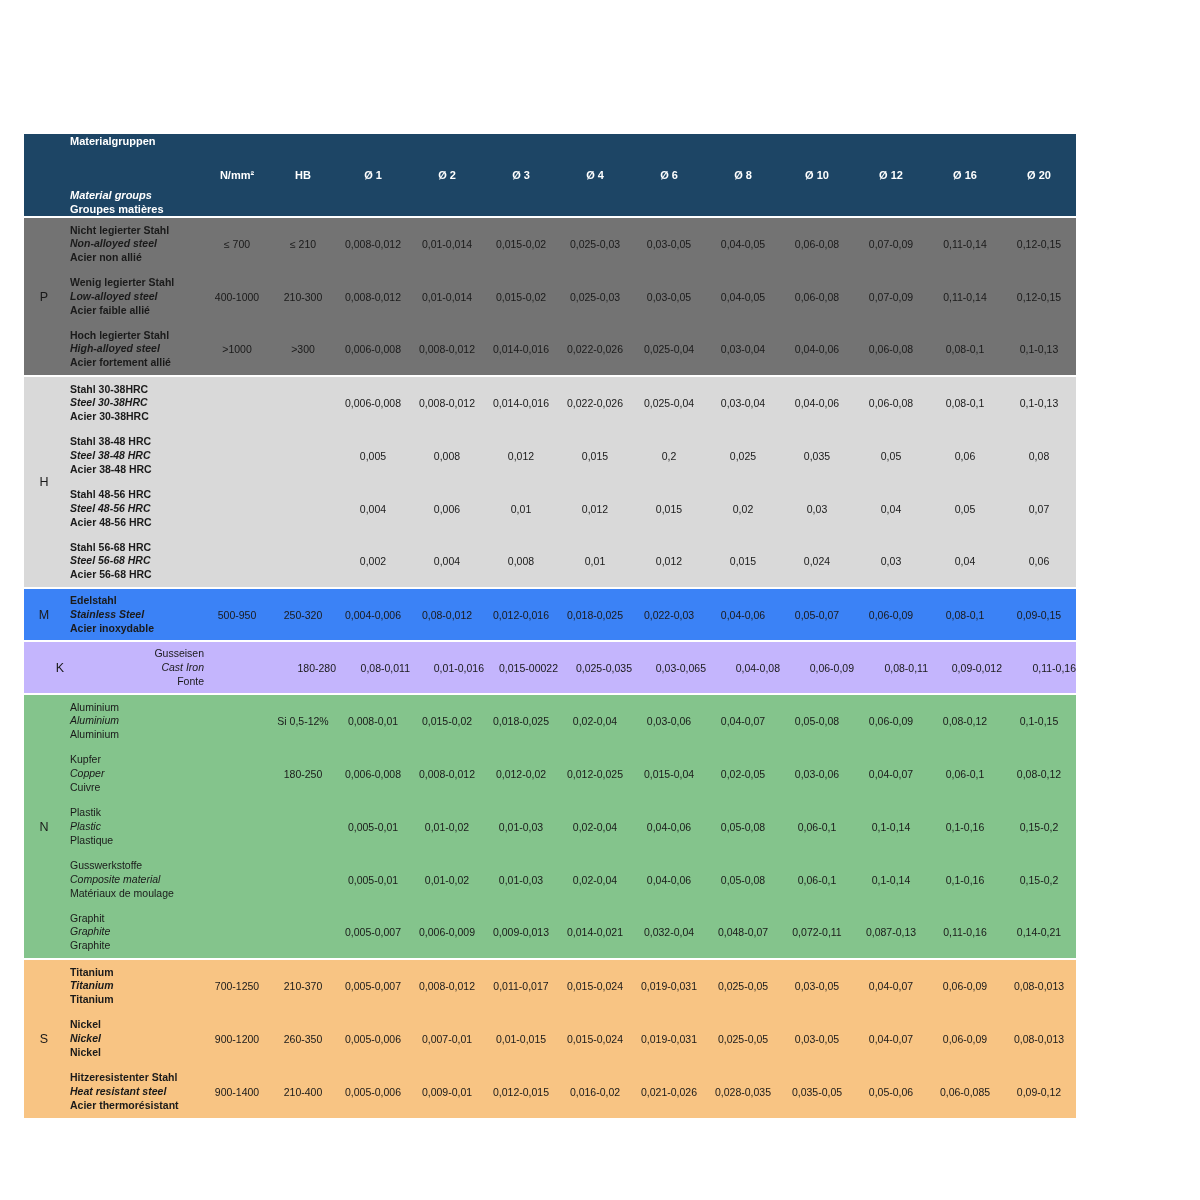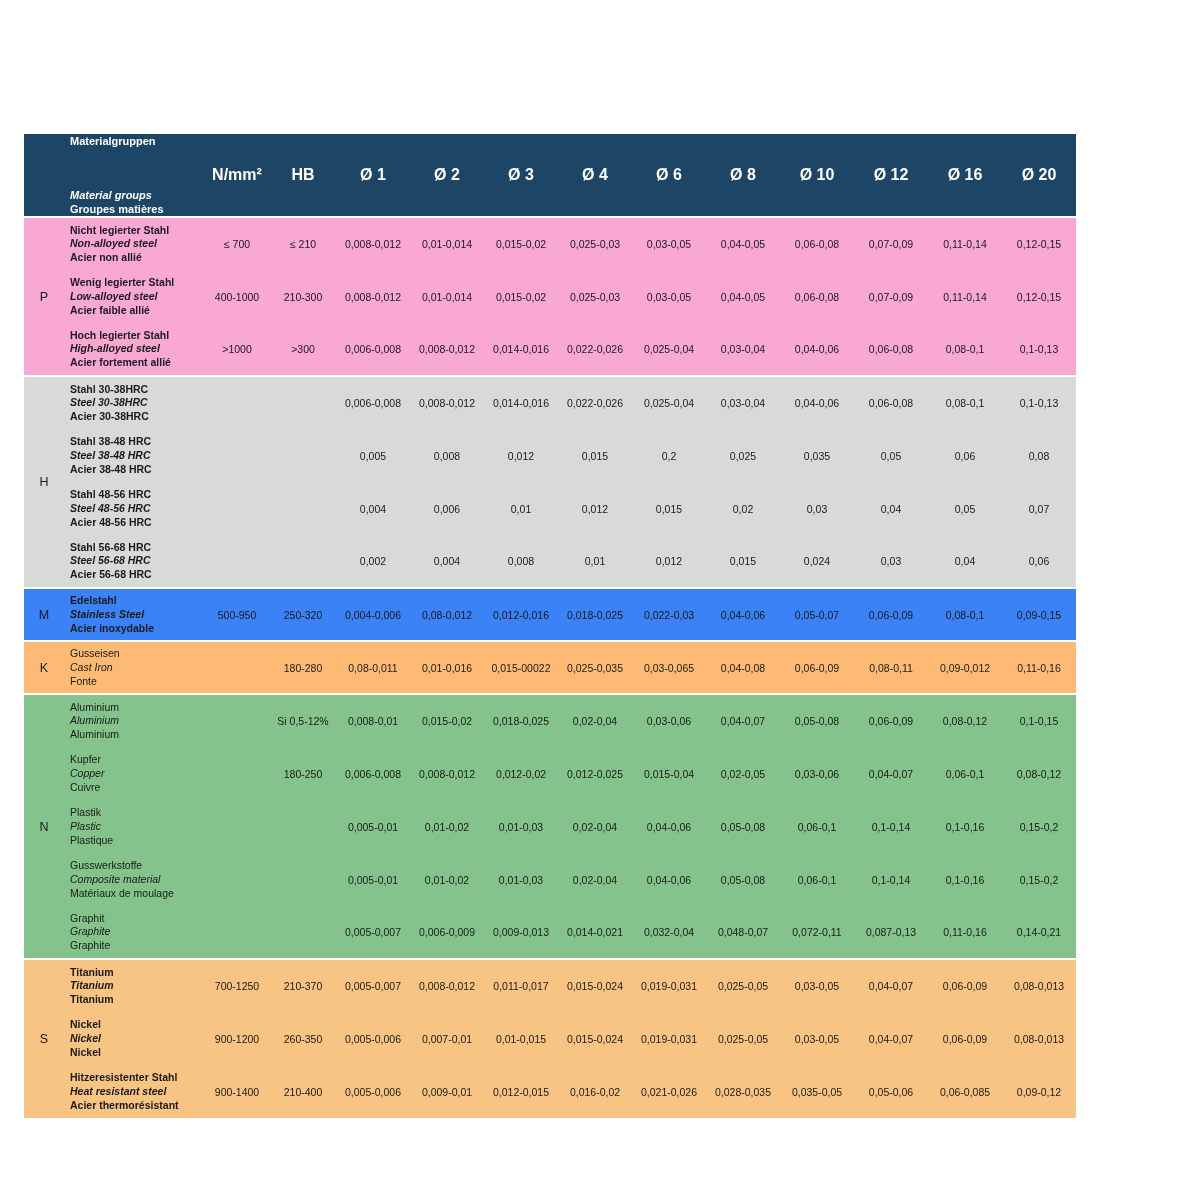--- a/index.html
+++ b/index.html
@@ -45,38 +45,38 @@
   col.c-dia     { width: 74px; }
 
   
   thead tr.header-row {
     background: #1d4565;
     color: #ffffff;
     height: 50px;
   }
   thead th {
     font-weight: bold;
-    font-size: 16px;
+    font-size: 11px;
     text-align: center;
   }
   th.head-names {
     text-align: left;
     padding-left: 6px !important;
     line-height: 1.28;
     font-size: 11px;
   }
   th.head-names .l-de { font-weight: bold; font-style: normal; display: block; }
   th.head-names .l-en { font-weight: bold; font-style: italic; display: block; margin-top: 40px; }
   th.head-names .l-fr { font-weight: bold; font-style: normal; display: block; }
 
   
-  tr.grp-P td { background: #f9a8d4; }
+  tr.grp-P td { background: #737373; }
   tr.grp-H td { background: #d9d9d9; margin-top: 8px; }
   tr.grp-M td { background: #3b82f6; }
-  tr.grp-K td { background: #fdba74; }
+  tr.grp-K td { background: #c4b5fd; text-align: right; }
   tr.grp-N td { background: #84c48c; }
   tr.grp-S td { background: #f8c483; margin-top: 17px; }
 
   td.letter-cell {
     text-align: center;
     font-size: 12.5px;
     font-weight: normal;
     color: #1a1a1a;
   }
 

